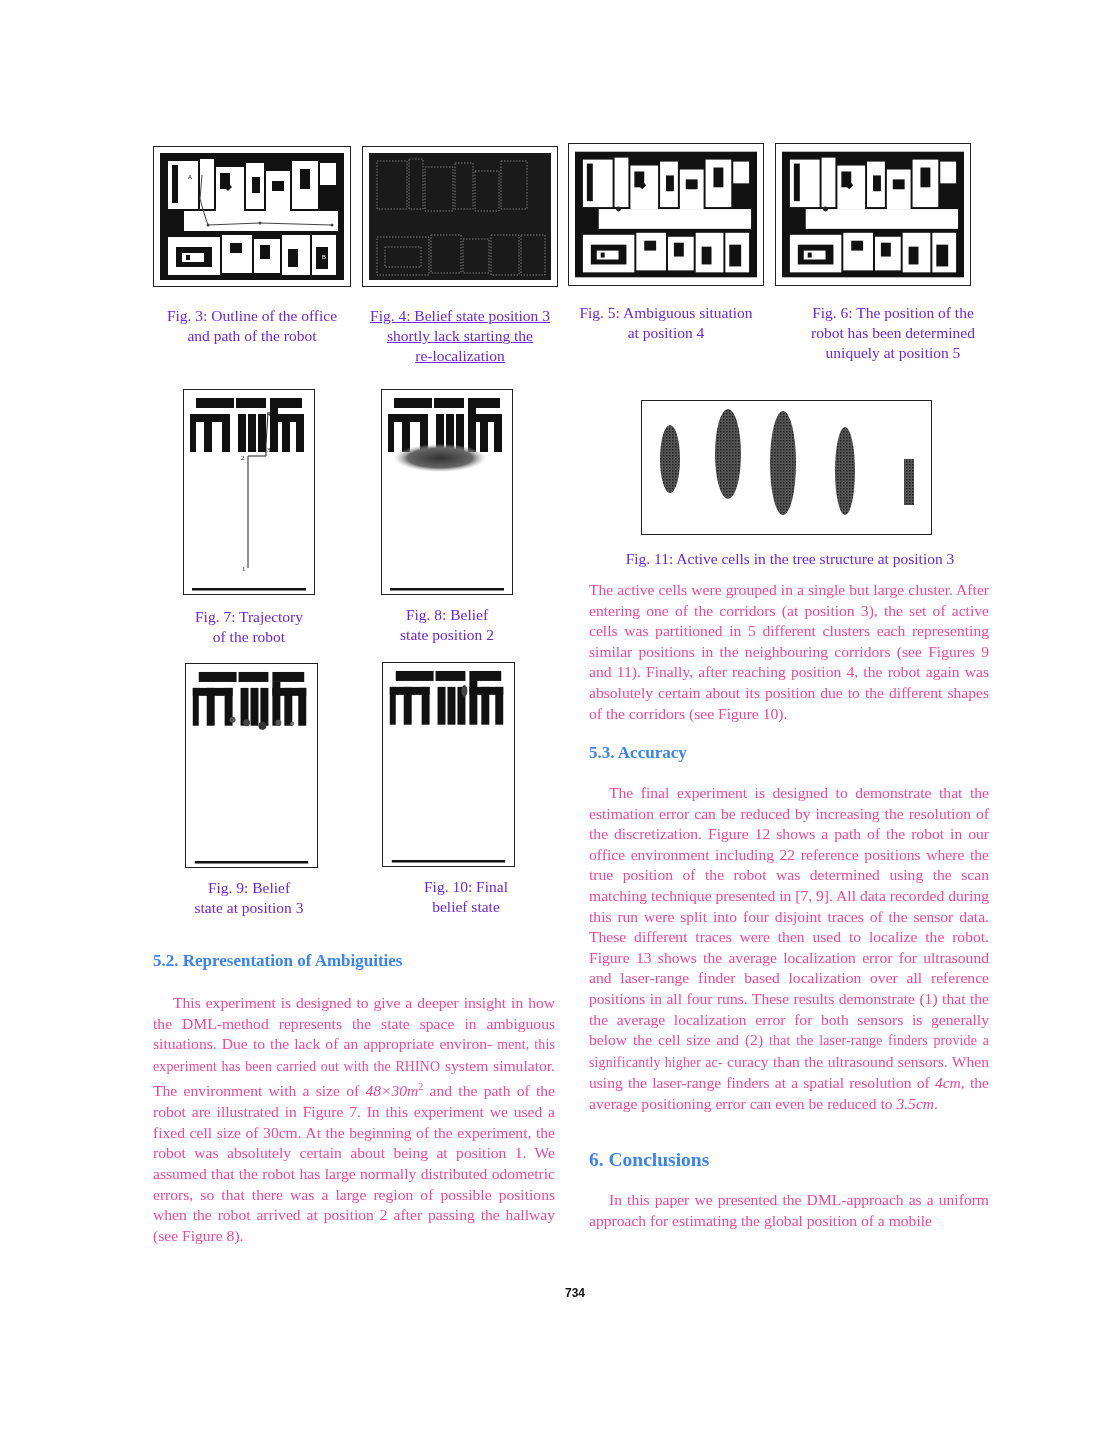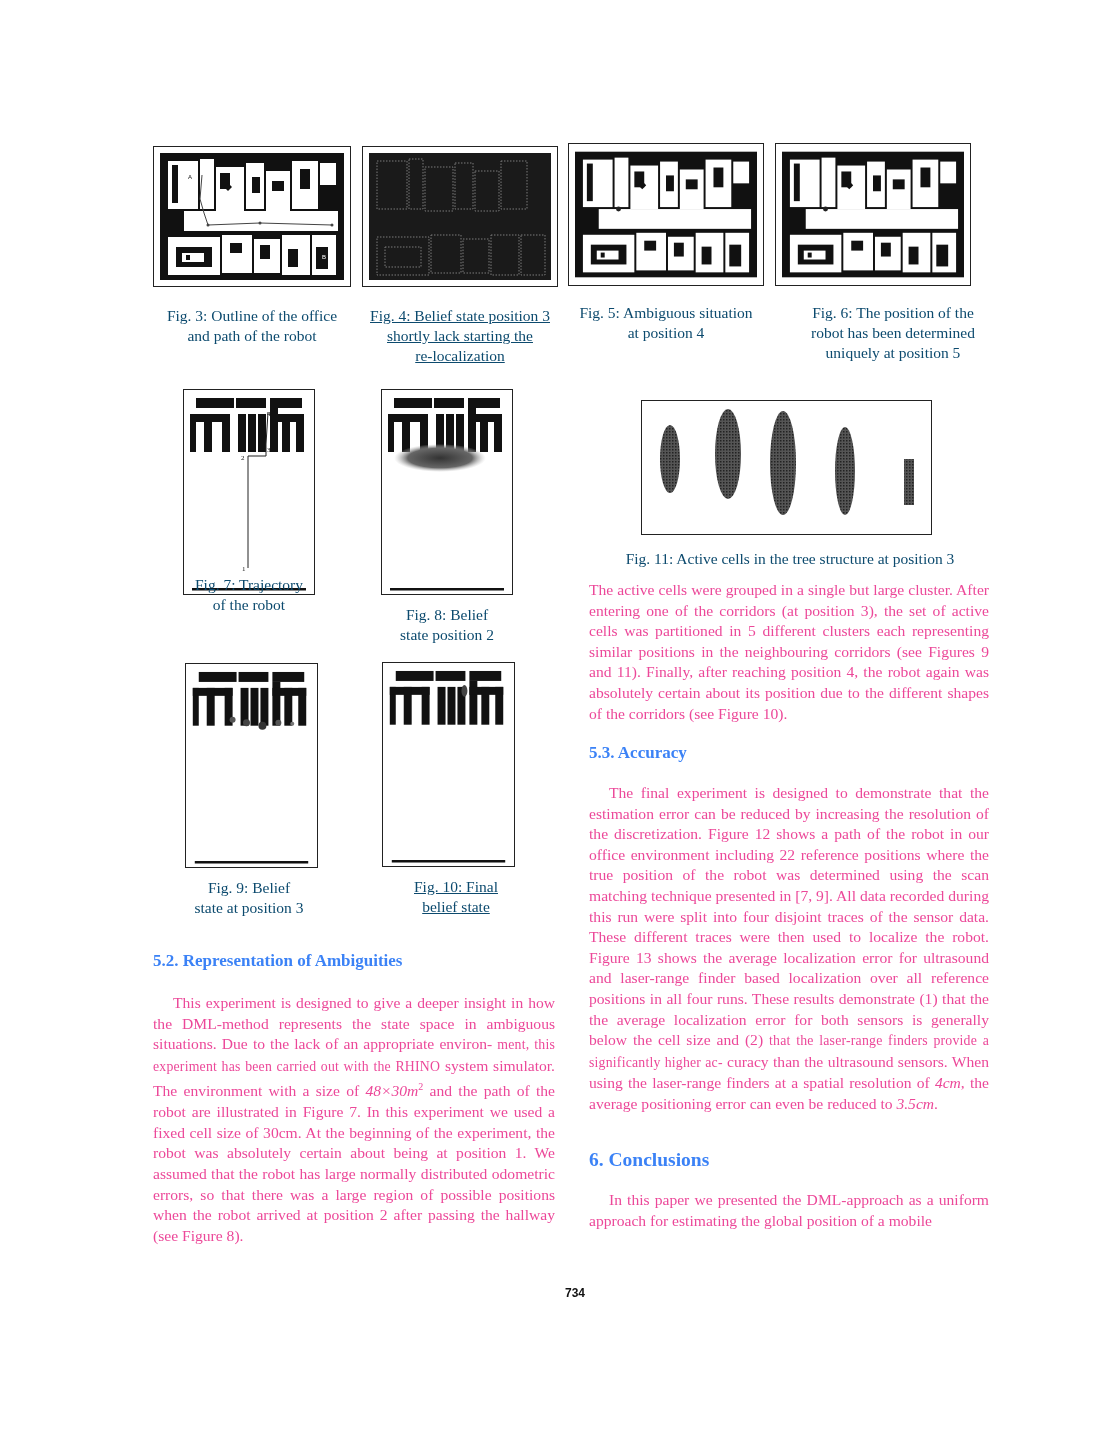--- a/index.html
+++ b/index.html
@@ -1,19 +1,19 @@
 <!DOCTYPE html>
 <html><head>
 <meta charset="utf-8">
 <style>
   html, body { margin:0; padding:0; }
   body { width:1113px; height:1440px; background:#ffffff; position:relative; overflow:hidden;
          font-family:"Liberation Serif", "DejaVu Serif", serif; color:#111; }
   .abs { position:absolute; }
-  .caption { font-size:15.5px; line-height:20px; text-align:center; color:#0c4a6e; }
+  .caption { font-size:15.5px; line-height:20px; text-align:center; color:#6d28d9; }
   .para { font-size:15.6px; line-height:20.6px; text-align:justify; color:#ec4899; }
   .para p { margin:0; }
   .indent { text-indent:20px; }
   .heading { font-weight:bold; font-size:17px; color:#3b82f6; }
   .heading.big { font-size:19.5px; }
   .small-caps-line { font-size:13.8px; letter-spacing:0.2px; }
   .pagenum { font-family:"Liberation Sans", "DejaVu Sans", sans-serif; font-weight:bold; font-size:12px; }
   .fig-frame { border:1.5px solid #222; background:#fff; box-sizing:border-box; }
   svg { display:block; }
   i.m { font-style:italic; }
@@ -172,21 +172,21 @@
 <div class="abs fig-frame" style="left:183px;top:389px;width:132px;height:206px;">
   <svg class="abs" style="left:2px;top:2px;" width="126" height="200" viewBox="0 0 126 200">
     <use href="#corridors"></use>
     <polyline points="62,176 62,64 80,64 80,52 82,20" fill="none" stroke="#222" stroke-width="1"></polyline>
     <text x="56" y="179" font-size="7" font-family="Liberation Serif, serif" fill="#111">1</text>
     <text x="55" y="68" font-size="7" font-family="Liberation Serif, serif" fill="#111">2</text>
     <text x="81" y="60" font-size="7" font-family="Liberation Serif, serif" fill="#111">3</text>
     <text x="81" y="24" font-size="7" font-family="Liberation Serif, serif" fill="#111">4</text>
   </svg>
 </div>
-<div class="abs caption" style="left:173px;top:575px;width:152px;">
+<div class="abs caption" style="left:173px;top:607px;width:152px;">
   <div>Fig. 7: Trajectory</div>
   <div>of the robot</div>
 </div>
 
 <div class="abs fig-frame" style="left:381px;top:389px;width:132px;height:206px;">
   <svg class="abs" style="left:2px;top:2px;" width="126" height="200" viewBox="0 0 126 200">
     <defs>
       <radialGradient id="blob8" cx="50%" cy="50%" r="50%">
         <stop offset="0%" stop-color="#333"></stop>
         <stop offset="70%" stop-color="#666"></stop>
@@ -216,21 +216,21 @@
   <div>Fig. 9: Belief</div>
   <div>state at position 3</div>
 </div>
 
 <div class="abs fig-frame" style="left:382px;top:662px;width:133px;height:205px;">
   <svg class="abs" style="left:2px;top:2px;" width="127" height="199" viewBox="0 0 126 200">
     <use href="#corridors"></use>
     <ellipse cx="79" cy="26" rx="3" ry="6" fill="#444"></ellipse>
   </svg>
 </div>
-<div class="abs caption" style="left:380px;top:877px;width:152px;text-decoration:underline;">
+<div class="abs caption" style="left:390px;top:877px;width:152px;">
   <div>Fig. 10: Final</div>
   <div>belief state</div>
 </div>
 
 <div class="abs fig-frame" style="left:641px;top:400px;width:291px;height:135px;">
   <svg class="abs" style="left:0;top:0;" width="289" height="133" viewBox="0 0 289 133">
     <defs>
       <pattern id="cells" width="3" height="3" patternUnits="userSpaceOnUse">
         <rect width="3" height="3" fill="#555"></rect>
         <rect width="1.5" height="1.5" fill="#222"></rect>

